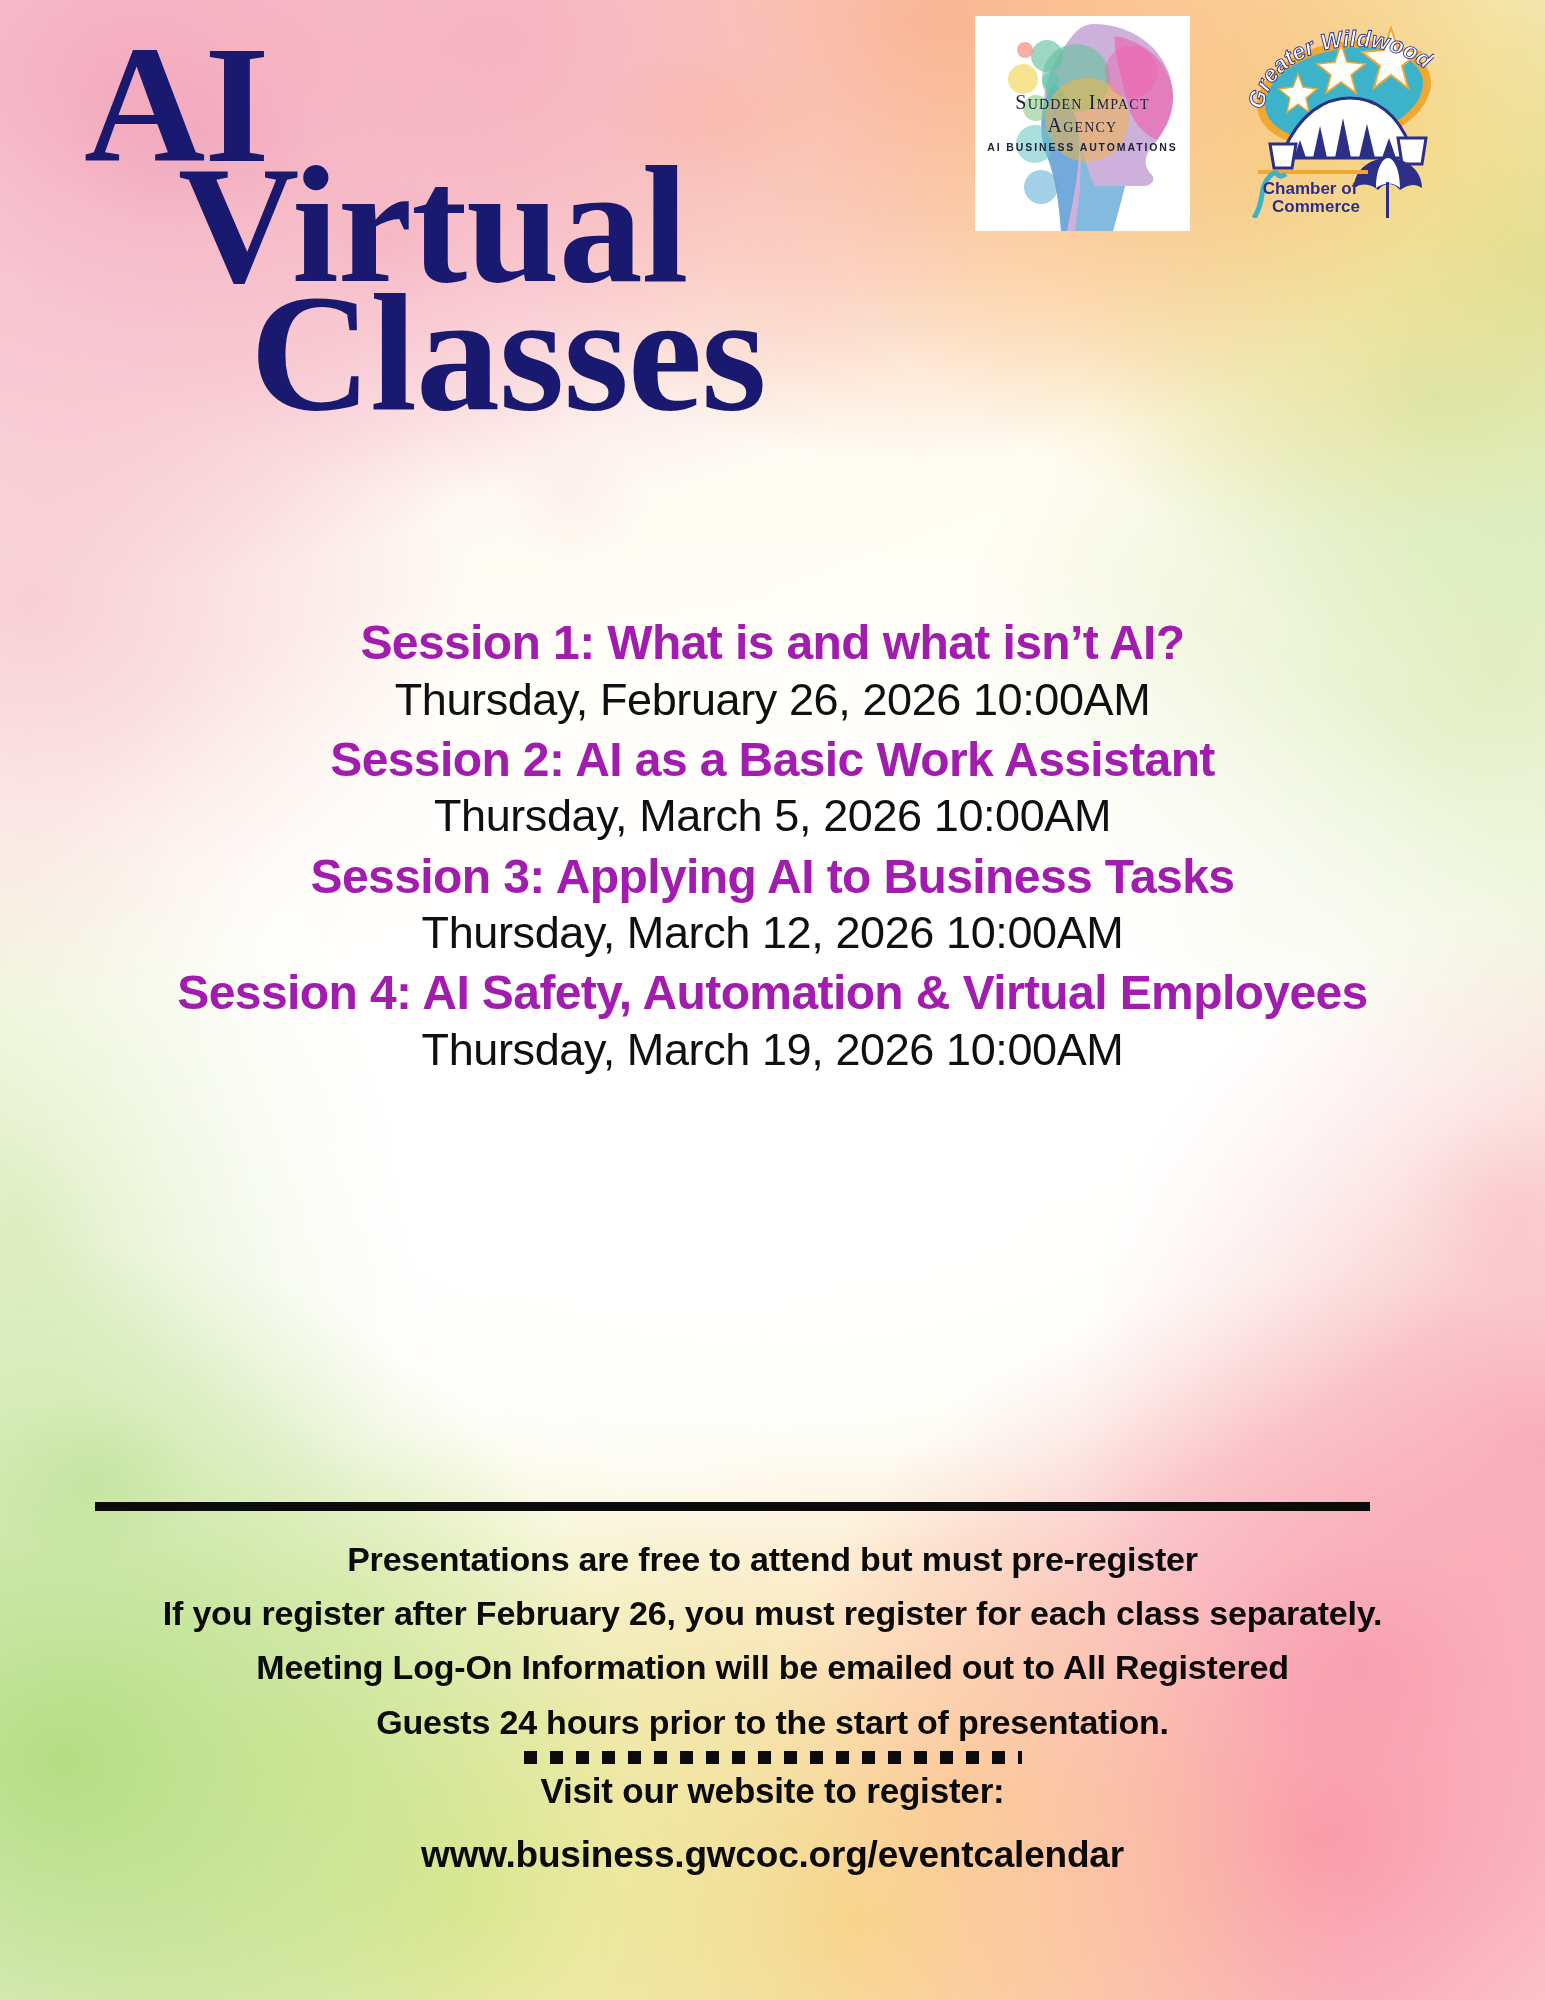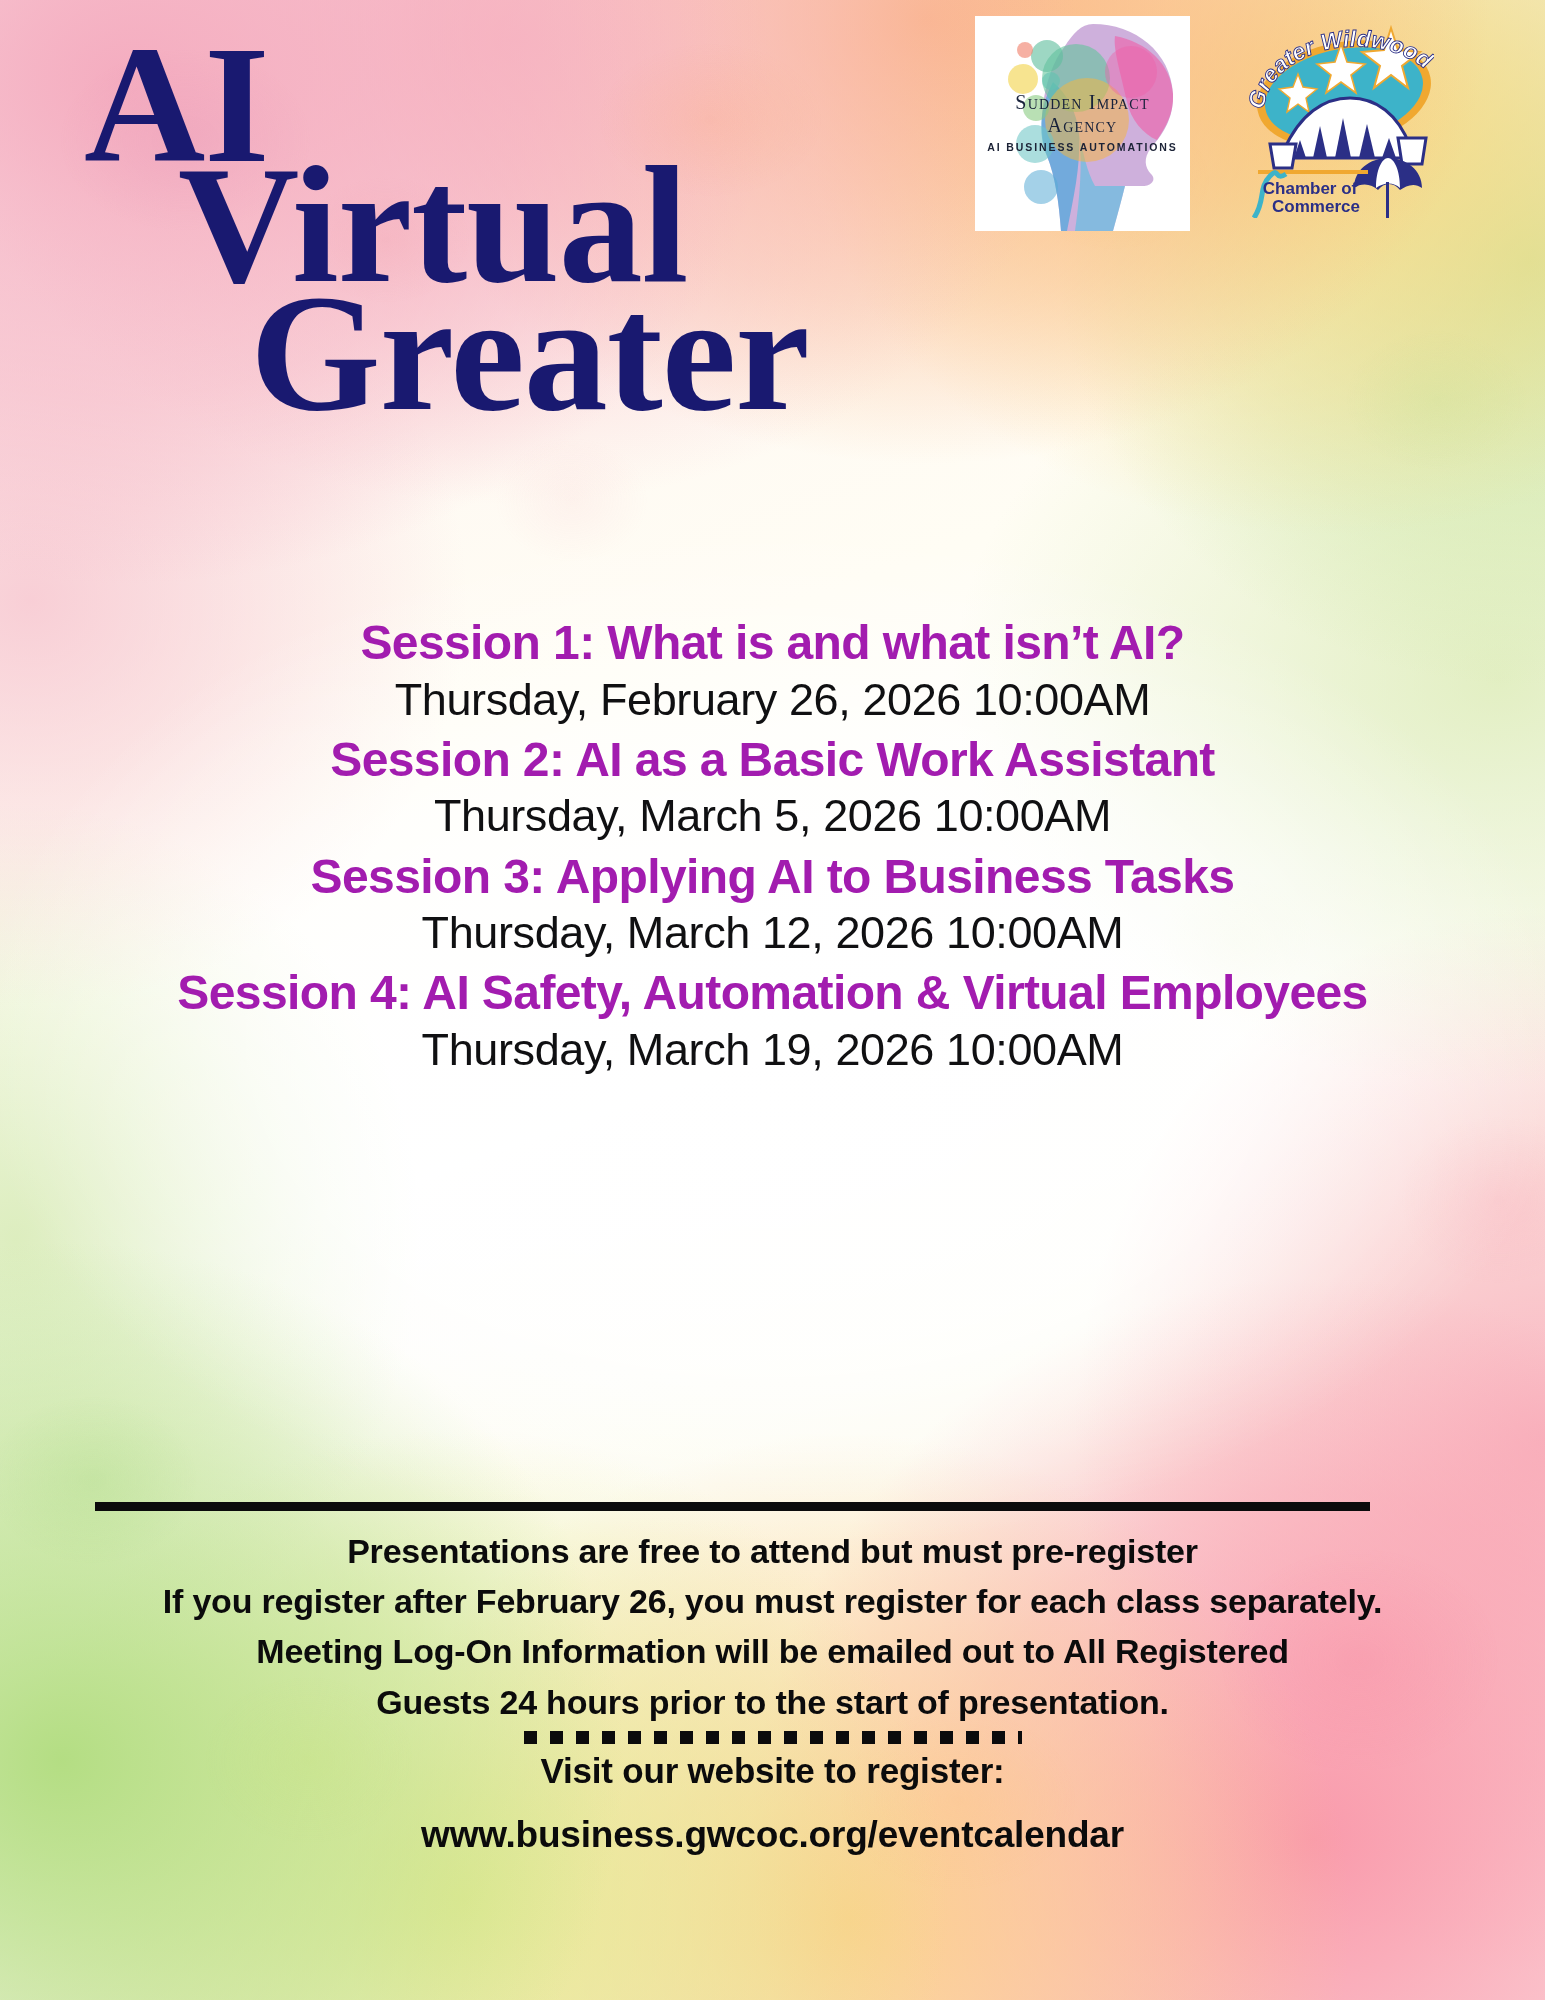--- a/index.html
+++ b/index.html
@@ -116,21 +116,21 @@
     position:absolute;left:95px;top:1502px;width:1275px;height:9px;
     background:#0b0b0c;
   }
 
   
   .reg{
     position:absolute;left:40px;right:40px;top:1528px;text-align:center;
   }
   .reg-line{
     font-size:34px;font-weight:700;color:#0b0b0c;
-    line-height:1.36;letter-spacing:-0.2px;margin:0 0 4px 0;
+    line-height:1.36;letter-spacing:-0.2px;margin:8px 0 4px 0;
   }
 
   .dotted{
     margin:6px auto 2px auto;width:498px;height:13px;
     background-image:linear-gradient(to right,#0b0b0c 0 13px,transparent 13px 26px);
     background-size:26px 13px;background-repeat:repeat-x;
   }
 
   .visit{
     font-size:35px;font-weight:700;color:#0b0b0c;
@@ -234,21 +234,21 @@
         <path d="M6,196 C18,178 10,166 22,154 C32,144 26,160 38,152" fill="none" stroke="#3db3c9" stroke-width="5"></path>
 
         <text x="62" y="172" text-anchor="middle" font-family="Liberation Sans, sans-serif" font-size="17" font-weight="700" fill="#2b2f86">Chamber of</text>
         <text x="68" y="190" text-anchor="middle" font-family="Liberation Sans, sans-serif" font-size="17" font-weight="700" fill="#2b2f86">Commerce</text>
       </svg>
     </div>
 
     <div class="headline">
       <div class="hl-1">AI</div>
       <div class="hl-2">Virtual</div>
-      <div class="hl-3">Greater</div>
+      <div class="hl-3">Classes</div>
     </div>
 
 
     <div class="sessions">
 
       <div>
         <div class="s-title">Session 1: What is and what isn’t AI?</div>
         <div class="s-date">Thursday, February 26, 2026 10:00AM</div>
       </div>
 

